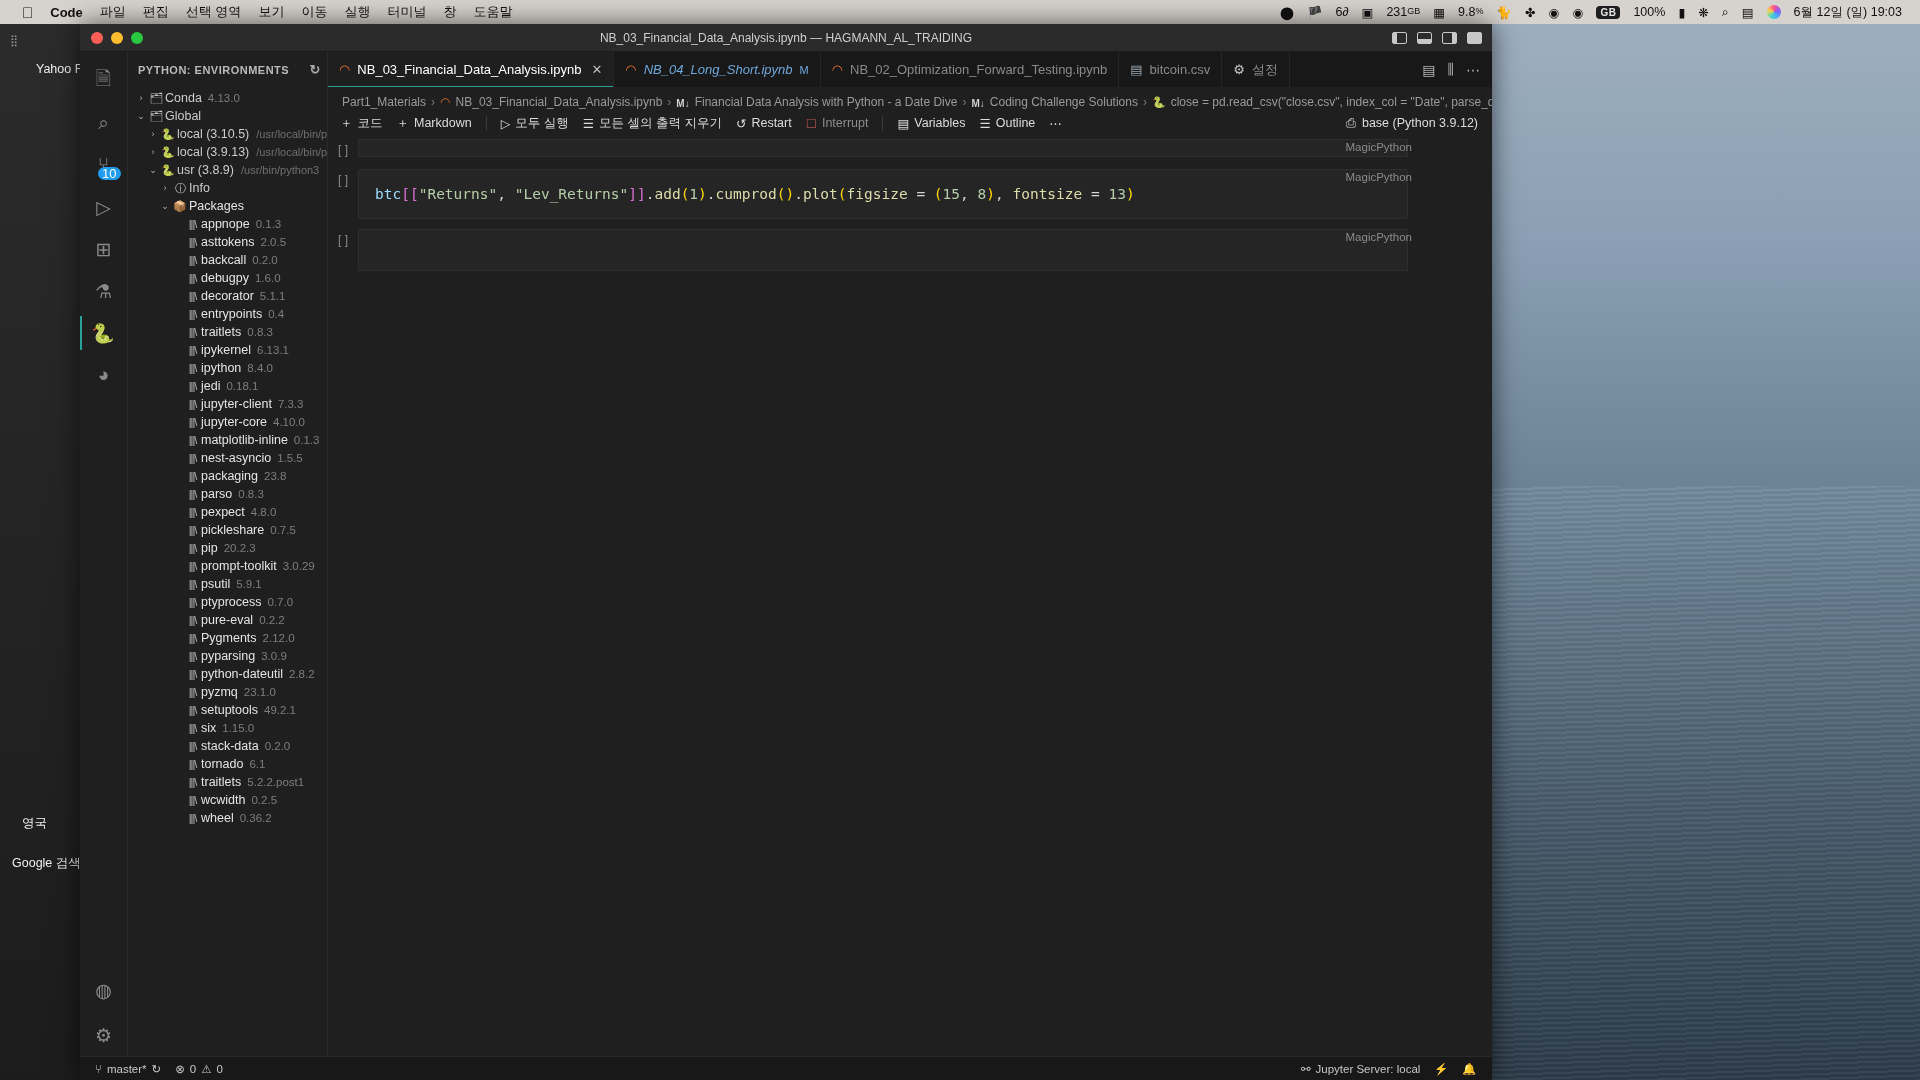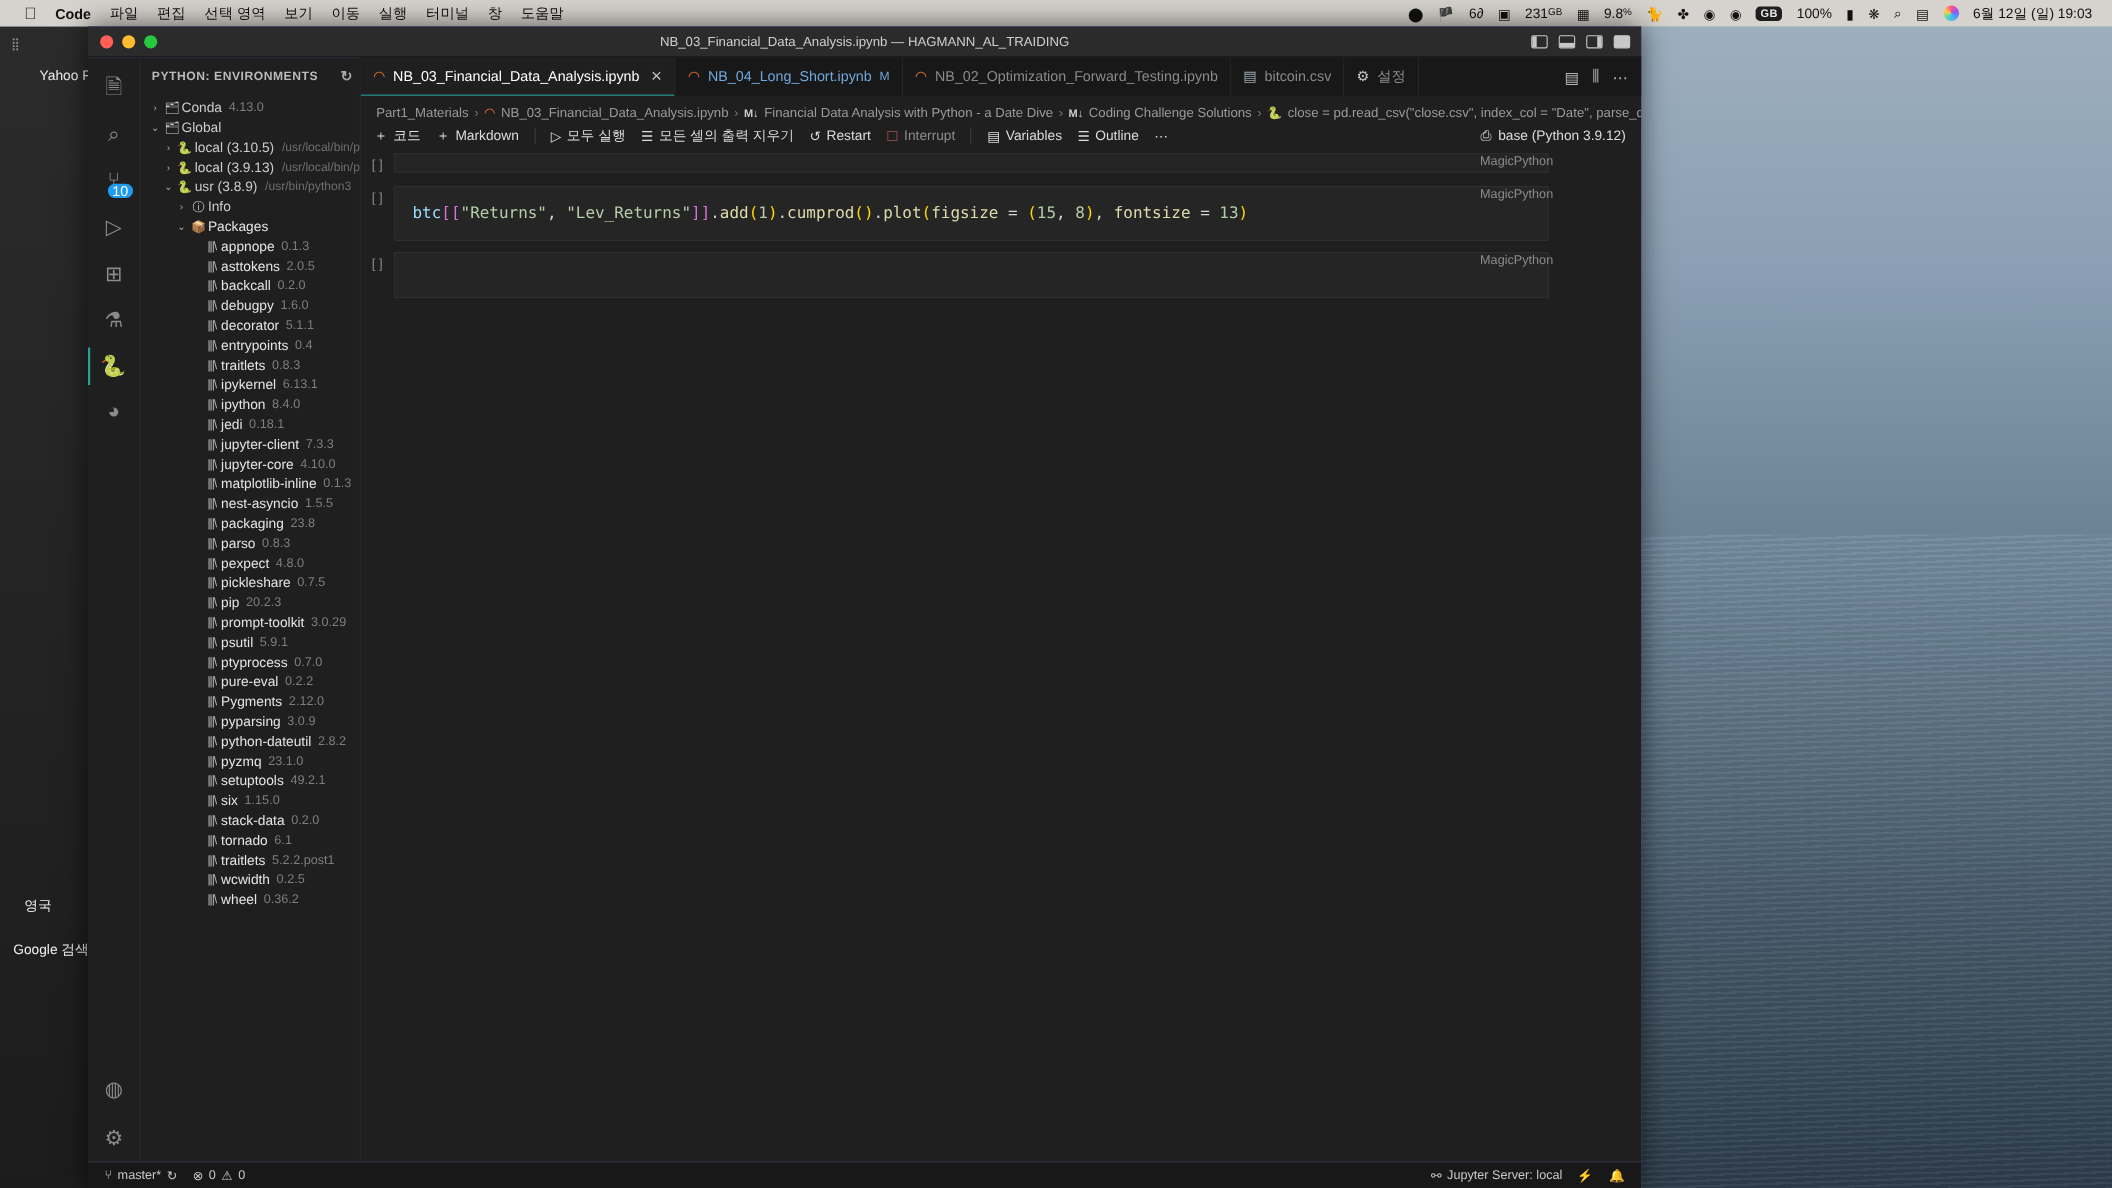--- a/index.html
+++ b/index.html
@@ -47,21 +47,21 @@
     background:#1e1e1e; color:#e6e6e6; border-radius:4px;
     padding:1px 4px; font-size:10px; font-weight:bold; letter-spacing:.5px;
   }
   .siri { width:14px;height:14px;border-radius:50%;
     background:conic-gradient(#ff4f8b,#8a5cf6,#4aa8ff,#49d6c2,#ffd24a,#ff4f8b); display:inline-block;}
   .clock { font-size:12.5px; }
 
   
   .vscode {
     position: absolute; left: 80px; top: 24px; width: 1412px; height: 1056px;
-    background: #8b5cf6; color: #cccccc;
+    background: #ec4899; color: #cccccc;
     display: flex; flex-direction: column;
     box-shadow: 0 0 24px rgba(0,0,0,.6);
   }
   .titlebar {
     height: 28px; background: #2b2b2b; display: flex; align-items: center;
     position: relative; flex: none; border-bottom: 1px solid #1a1a1a;
   }
   .traffic { display: flex; gap: 8px; padding-left: 11px; align-items: center; }
   .tl { width: 12px; height: 12px; border-radius: 50%; }
   .tl.red { background: #ff5f57; } .tl.yellow { background: #febc2e; } .tl.green { background: #28c840; }
@@ -538,21 +538,21 @@
       <div class="editor">
 
         <div class="tabs">
             <div class="tab active">
               <span class="jpy" style="color: rgb(232, 115, 44);">◠</span>
               <span>NB_03_Financial_Data_Analysis.ipynb</span>
               <span class="x">✕</span>
             </div>
             <div class="tab dirty-blue">
               <span class="jpy" style="color: rgb(232, 115, 44);">◠</span>
-              <span style=" text-align: center;">NB_04_Long_Short.ipynb</span>
+              <span style="font-style: italic; text-align: center;">NB_04_Long_Short.ipynb</span>
               <span class="m">M</span>
             </div>
             <div class="tab">
               <span class="jpy" style="color: rgb(232, 115, 44);">◠</span>
               <span>NB_02_Optimization_Forward_Testing.ipynb</span>
             </div>
             <div class="tab">
               <span class="jpy" style="color: rgb(154, 167, 176);">▤</span>
               <span>bitcoin.csv</span>
             </div>

